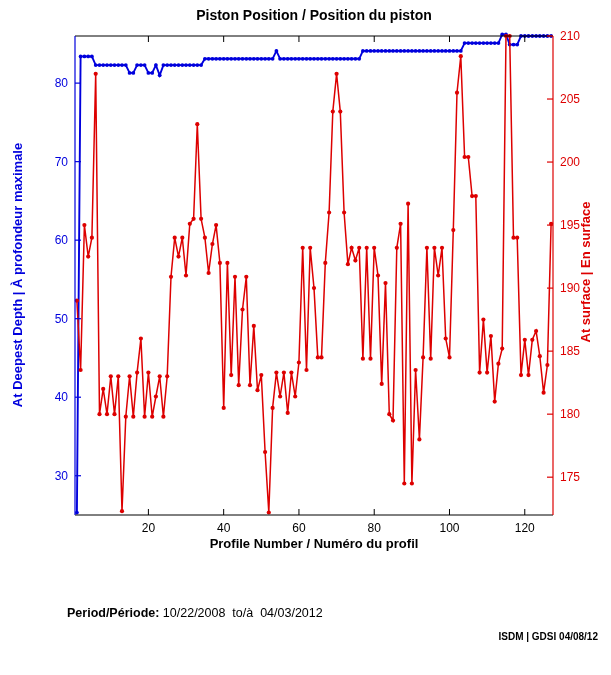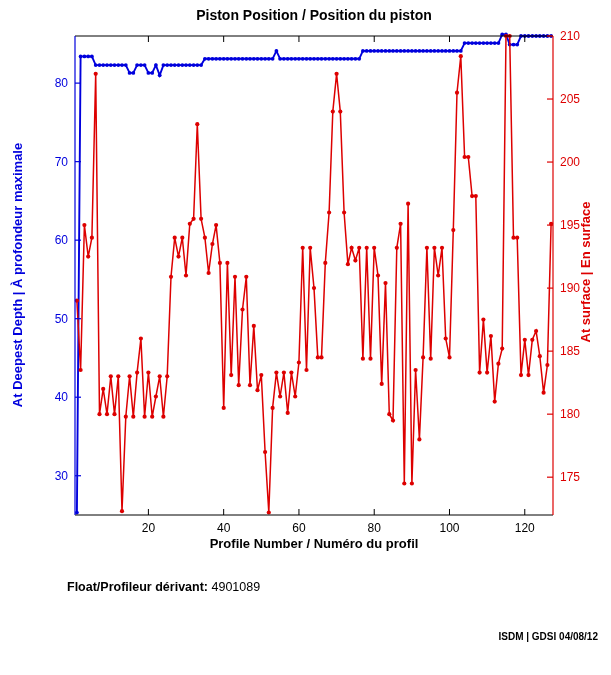--- a/index.html
+++ b/index.html
@@ -342,15 +342,15 @@
           <line x1="553" y1="36" x2="547" y2="36" stroke="#DD0000" stroke-width="1.2"></line>
           <text x="560" y="40" text-anchor="start" fill="#DD0000" font-size="12px">210</text>
         </g>
       </g>
     <text class="title" x="314" y="20" text-anchor="middle">Piston Position / Position du piston</text>
     <text class="axlabel xlab" x="314" y="548" text-anchor="middle">Profile Number / Numéro du profil</text>
     <text class="axlabel ylabL" x="22" y="275" text-anchor="middle" transform="rotate(-90 22 275)">At Deepest Depth | À profondeur maximale</text>
     <text class="axlabel ylabR" x="590" y="272" text-anchor="middle" transform="rotate(-90 590 272)">At surface | En surface</text>
   </svg>
 
-  <div id="footer-line1"><span class="flabel">Float/Profileur dérivant:</span><span class="fvalue"> 4901089</span></div>
+  <div id="footer-line2"><span class="flabel">Period/Période:</span><span class="fvalue"> 10/22/2008  to/à  04/03/2012</span></div>
   <div id="stamp">ISDM | GDSI 04/08/12</div>
 </div>
 
 </body></html>

